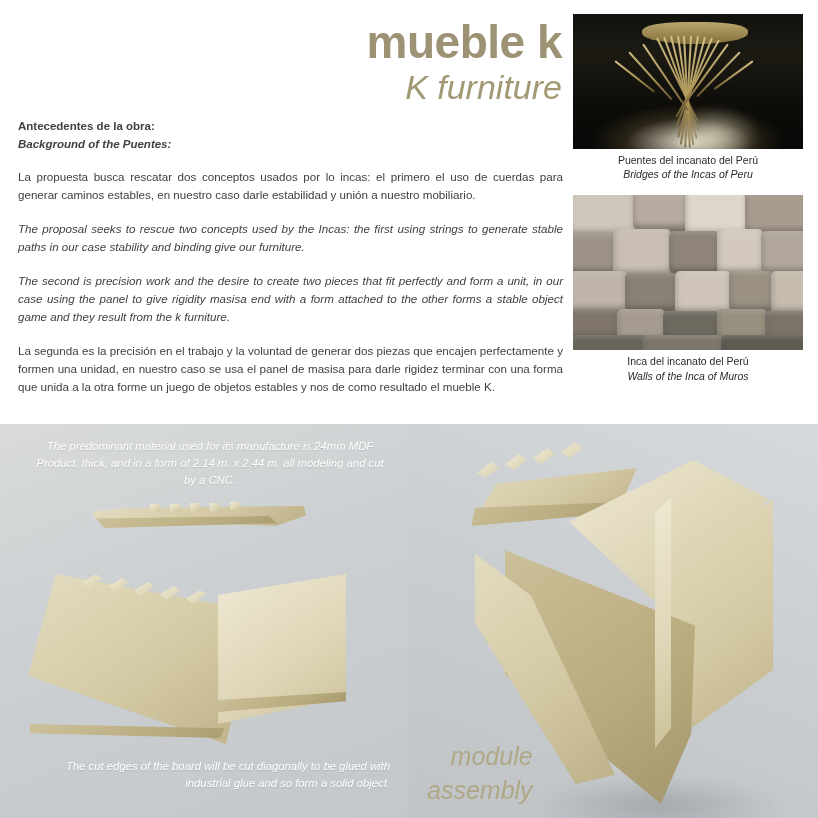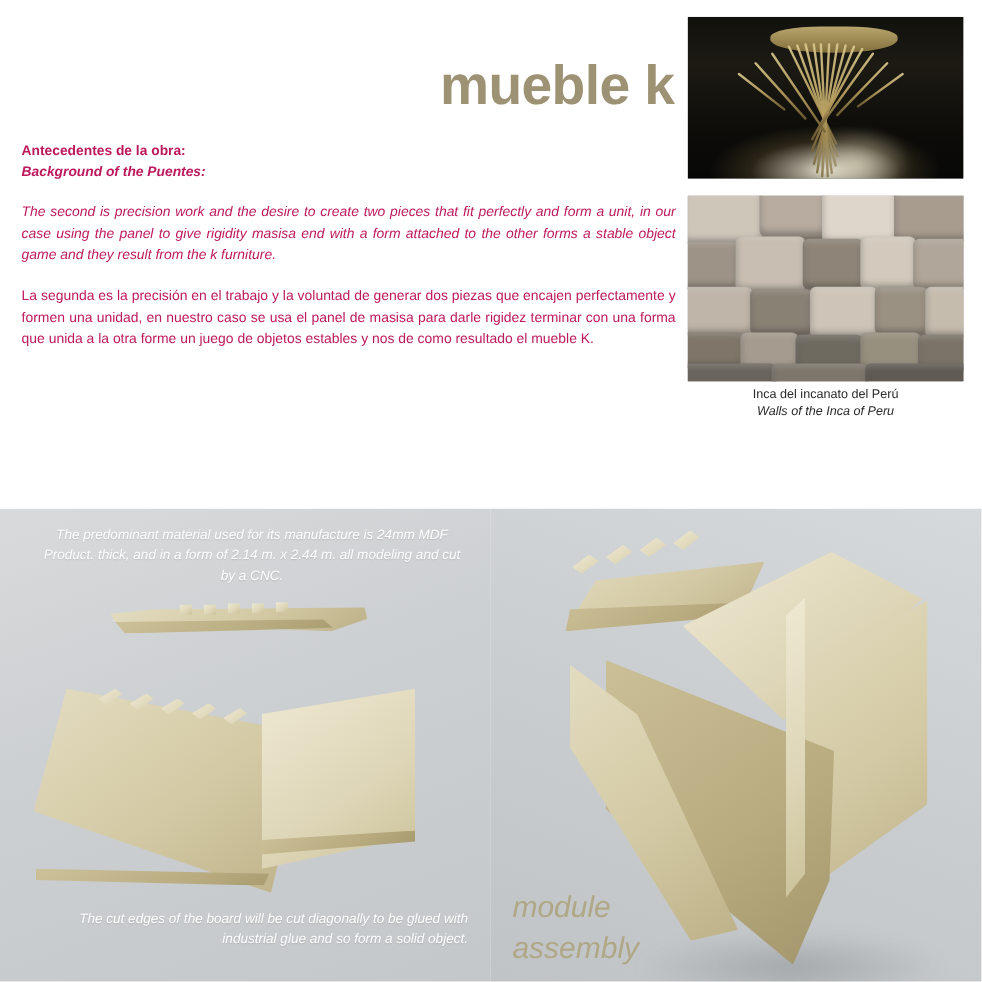--- a/index.html
+++ b/index.html
@@ -23,21 +23,20 @@
     background: #ffffff;
   }
 
   
   .title-block {
     position: absolute;
     left: 300px;
     top: 18px;
     width: 262px;
     text-align: right;
-    margin-top: 29px;
   }
   .title-main {
     font-size: 46px;
     font-weight: bold;
     color: #9e9274;
     line-height: 1.05;
     letter-spacing: -0.5px;
   }
   .title-sub {
     font-size: 34px;
@@ -46,21 +45,21 @@
     line-height: 1.15;
     margin-top: 2px;
   }
 
   
   .text-col {
     position: absolute;
     left: 18px;
     top: 118px;
     width: 545px;
-    color: #be185d;
+    color: #404040;
   }
   .head-line {
     font-size: 11.5px;
     font-weight: bold;
     line-height: 1.45;
     margin-bottom: 1px;
   }
   .head-line.it {
     font-style: italic;
   }
@@ -198,20 +197,21 @@
     text-shadow: 0 1px 1px rgba(0,0,0,0.12);
   }
   .module-label {
     position: absolute;
     left: 18px;
     top: 316px;
     font-size: 25px;
     font-style: italic;
     color: #b0a786;
     line-height: 1.35;
+    text-align: right;
   }
 
   
   .mdf {
     position: absolute;
     background: linear-gradient(145deg, #e3dcc0 0%, #d3c9a4 55%, #bdb188 100%);
   }
   .mdf-dark {
     position: absolute;
     background: linear-gradient(145deg, #cdc19a 0%, #b8ab7f 60%, #a3966c 100%);
@@ -226,26 +226,29 @@
     filter: blur(6px);
   }
 </style>
 </head>
 <body>
 
 <div class="top">
 
   <div class="title-block">
     <div class="title-main">mueble k</div>
+    <div class="title-sub">K furniture</div>
   </div>
 
   <div class="text-col">
     <div class="head-line">Antecedentes de la obra:</div>
     <div class="head-line it">Background of the Puentes:</div>
 
+    <div class="para">La propuesta busca rescatar dos conceptos usados por lo incas: el primero el uso de cuerdas para generar caminos estables, en nuestro caso darle estabilidad y unión a nuestro mobiliario.</div>
+    <div class="para it">The proposal seeks to rescue two concepts used by the Incas: the first using strings to generate stable paths in our case stability and binding give our furniture.</div>
     <div class="para it">The second is precision work and the desire to create two pieces that fit perfectly and form a unit, in our case using the panel to give rigidity masisa end with a form attached to the other forms a stable object game and they result from the k furniture.</div>
     <div class="para">La segunda es la precisión en el trabajo y la voluntad de generar dos piezas que encajen perfectamente y formen una unidad, en nuestro caso se usa el panel de masisa para darle rigidez terminar con una forma que unida a la otra forme un juego de objetos estables y nos de como resultado el mueble K.</div>
   </div>
 
   <div class="img-col">
 
     <div class="photo photo-1">
       <div class="rope-scene">
         <div class="rope-band"></div>
         <div class="rope" style="left:36%; top:18%; height:92px; transform:rotate(-26deg);"></div>
@@ -259,20 +262,24 @@
         <div class="rope" style="left:60%; top:18%; height:96px; transform:rotate(22deg);"></div>
         <div class="rope" style="left:63%; top:19%; height:88px; transform:rotate(29deg);"></div>
         <div class="rope" style="left:30%; top:22%; height:80px; transform:rotate(-34deg);"></div>
         <div class="rope" style="left:67%; top:22%; height:78px; transform:rotate(36deg);"></div>
         <div class="rope" style="left:24%; top:28%; height:64px; transform:rotate(-42deg);"></div>
         <div class="rope" style="left:72%; top:28%; height:62px; transform:rotate(44deg);"></div>
         <div class="rope" style="left:18%; top:35%; height:50px; transform:rotate(-52deg);"></div>
         <div class="rope" style="left:78%; top:35%; height:48px; transform:rotate(54deg);"></div>
         <div class="rope-glow"></div>
       </div>
+    </div>
+    <div class="cap">
+      <span>Puentes del incanato del Perú</span><br>
+      <span class="it">Bridges of the Incas of Peru</span>
     </div>
 
     <div class="photo photo-2" style="margin-top:14px;">
       <div class="wall-scene">
         <div class="stone" style="left:-4px;  top:-4px;  width:66px;  height:44px; background:#cfc6ba;"></div>
         <div class="stone" style="left:60px;  top:-6px;  width:54px;  height:40px; background:#b8aca0;"></div>
         <div class="stone" style="left:112px; top:-6px;  width:62px;  height:46px; background:#ded6cb;"></div>
         <div class="stone" style="left:172px; top:-4px;  width:64px;  height:42px; background:#a89c8f;"></div>
         <div class="stone" style="left:-6px;  top:38px;  width:48px;  height:40px; background:#9d9487;"></div>
         <div class="stone" style="left:40px;  top:34px;  width:58px;  height:46px; background:#c8beb1;"></div>
@@ -289,21 +296,21 @@
         <div class="stone" style="left:90px;  top:116px; width:56px;  height:30px; background:#6f6a60;"></div>
         <div class="stone" style="left:144px; top:114px; width:50px;  height:32px; background:#98907f;"></div>
         <div class="stone" style="left:192px; top:116px; width:48px;  height:30px; background:#7b7367;"></div>
         <div class="stone" style="left:-6px;  top:140px; width:80px;  height:26px; background:#6a655c;"></div>
         <div class="stone" style="left:70px;  top:140px; width:80px;  height:26px; background:#7c766b;"></div>
         <div class="stone" style="left:148px; top:140px; width:92px;  height:26px; background:#5f5a52;"></div>
       </div>
     </div>
     <div class="cap">
       <span>Inca del incanato del Perú</span><br>
-      <span class="it">Walls of the Inca of Peru</span>
+      <span class="it">Walls of the Inca of Muros</span>
     </div>
 
   </div>
 </div>
 
 <div class="bottom">
 
   <div class="panel-left">
 
     <div class="cap-left-top">The predominant material used for its manufacture is 24mm MDF Product. thick, and in a form of 2.14 m. x 2.44 m. all modeling and cut by a CNC.</div>

